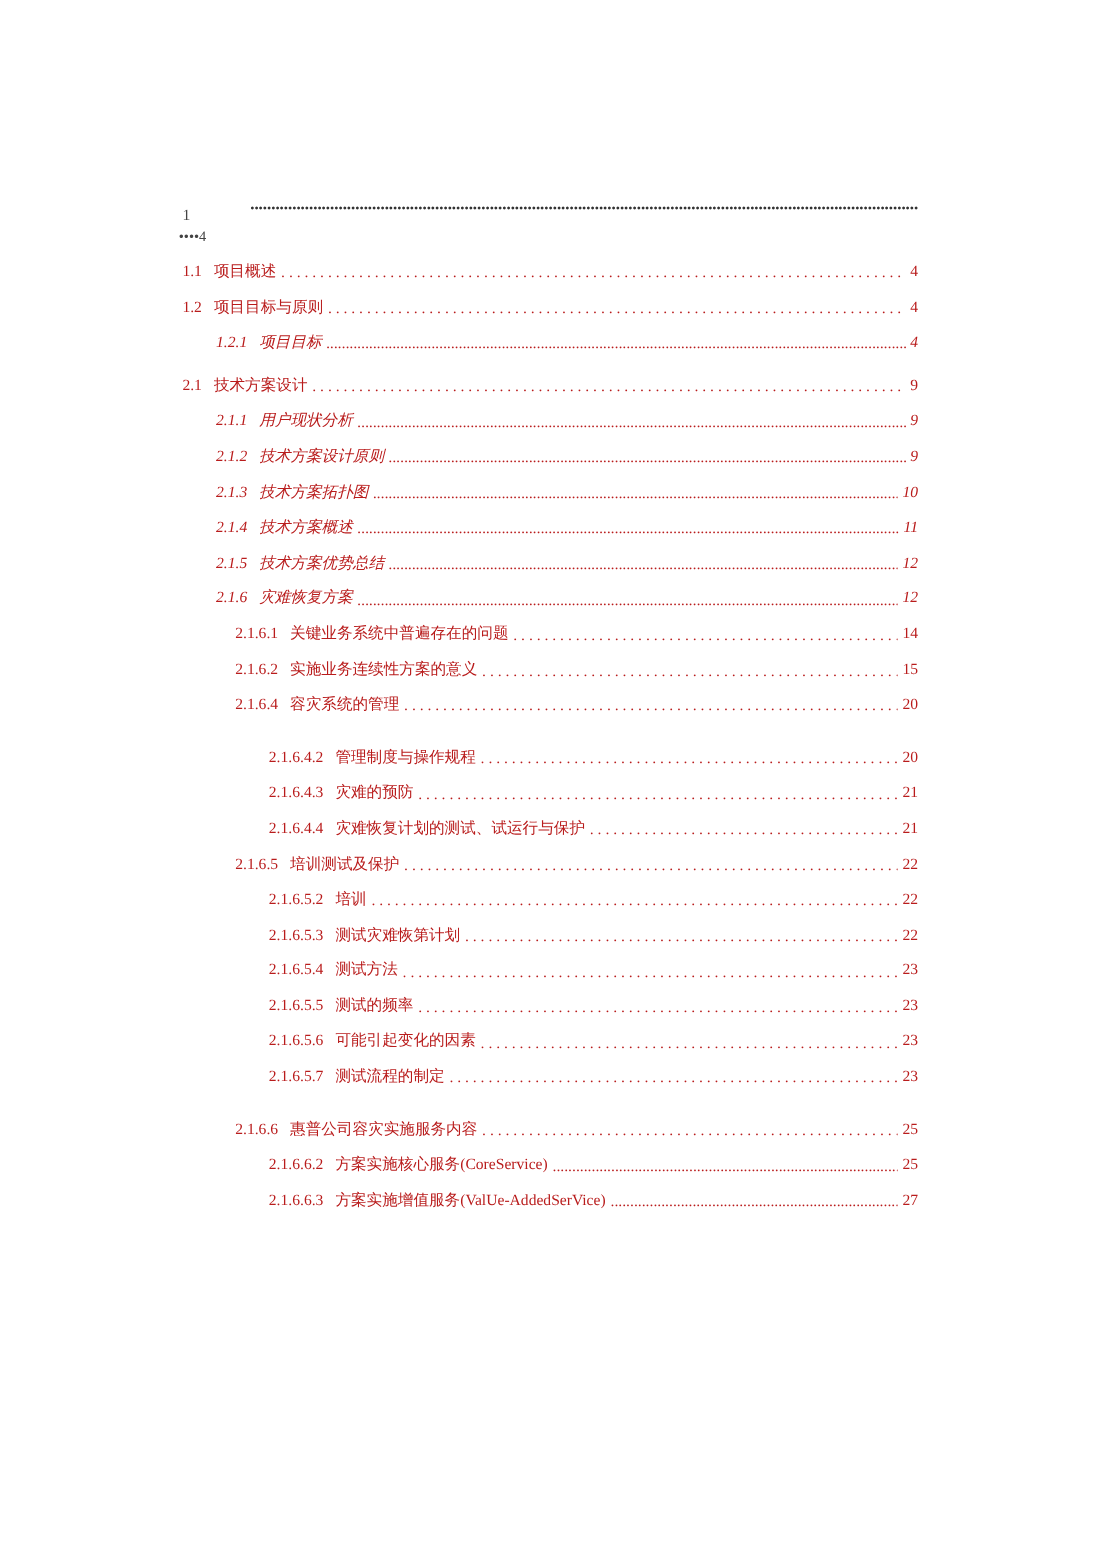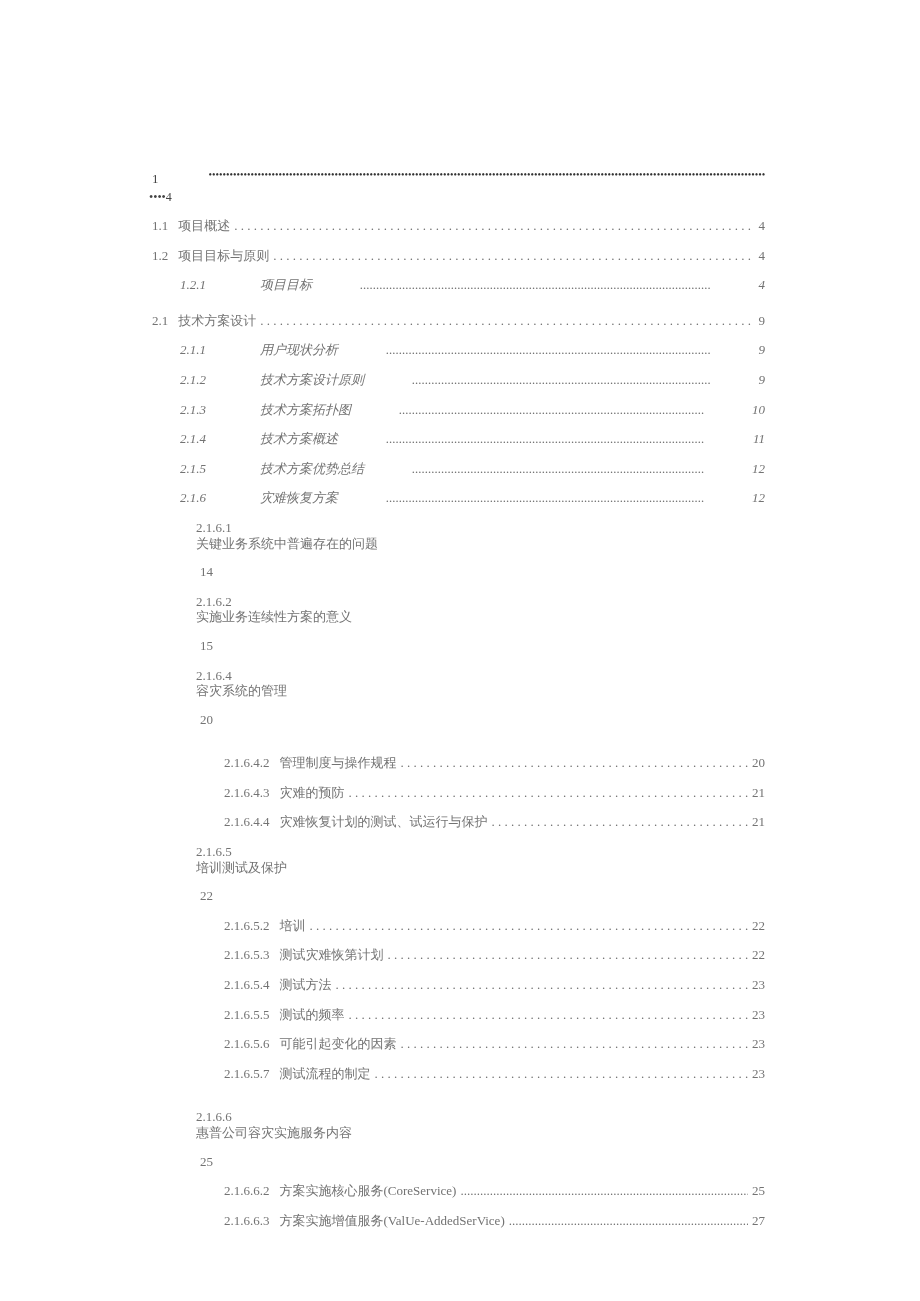--- a/index.html
+++ b/index.html
@@ -17,25 +17,25 @@
     box-sizing: border-box;
   }
   .toc {
     position: absolute;
     left: 152px;
     top: 167px;
     width: 613px;
   }
   .line {
     display: flex;
-    align-items: flex-start;
+    align-items: center;
     white-space: nowrap;
     overflow: hidden;
     font-size: 13px;
-    color: #737373;
+    color: #b91c1c;
     line-height: 1.2;
     margin-bottom: 14px;
   }
   .num {
     flex: 0 0 auto;
     margin-right: 10px;
   }
   .title {
     flex: 0 0 auto;
   }
@@ -68,22 +68,22 @@
     white-space: nowrap;
     font-size: 10px;
     top: 2px;
   }
   .pg {
     flex: 0 0 auto;
     margin-left: 4px;
   }
   .italic { font-style: italic; }
   .lvl1 { padding-left: 0px; }
-  .lvl2 { padding-left: 28px; gap: 44px; }
-  .lvl3 { padding-left: 44px; flex-direction: column; }
+  .lvl2 { padding-left: 28px; }
+  .lvl3 { padding-left: 44px; }
   .lvl4 { padding-left: 72px; }
   .gap-md { margin-top: 28px; }
   .gap-lg { margin-top: 20px; }
   .headtop {
     position: absolute;
     left: 152px;
     top: 167px;
     width: 613px;
   }
   .topnum {

